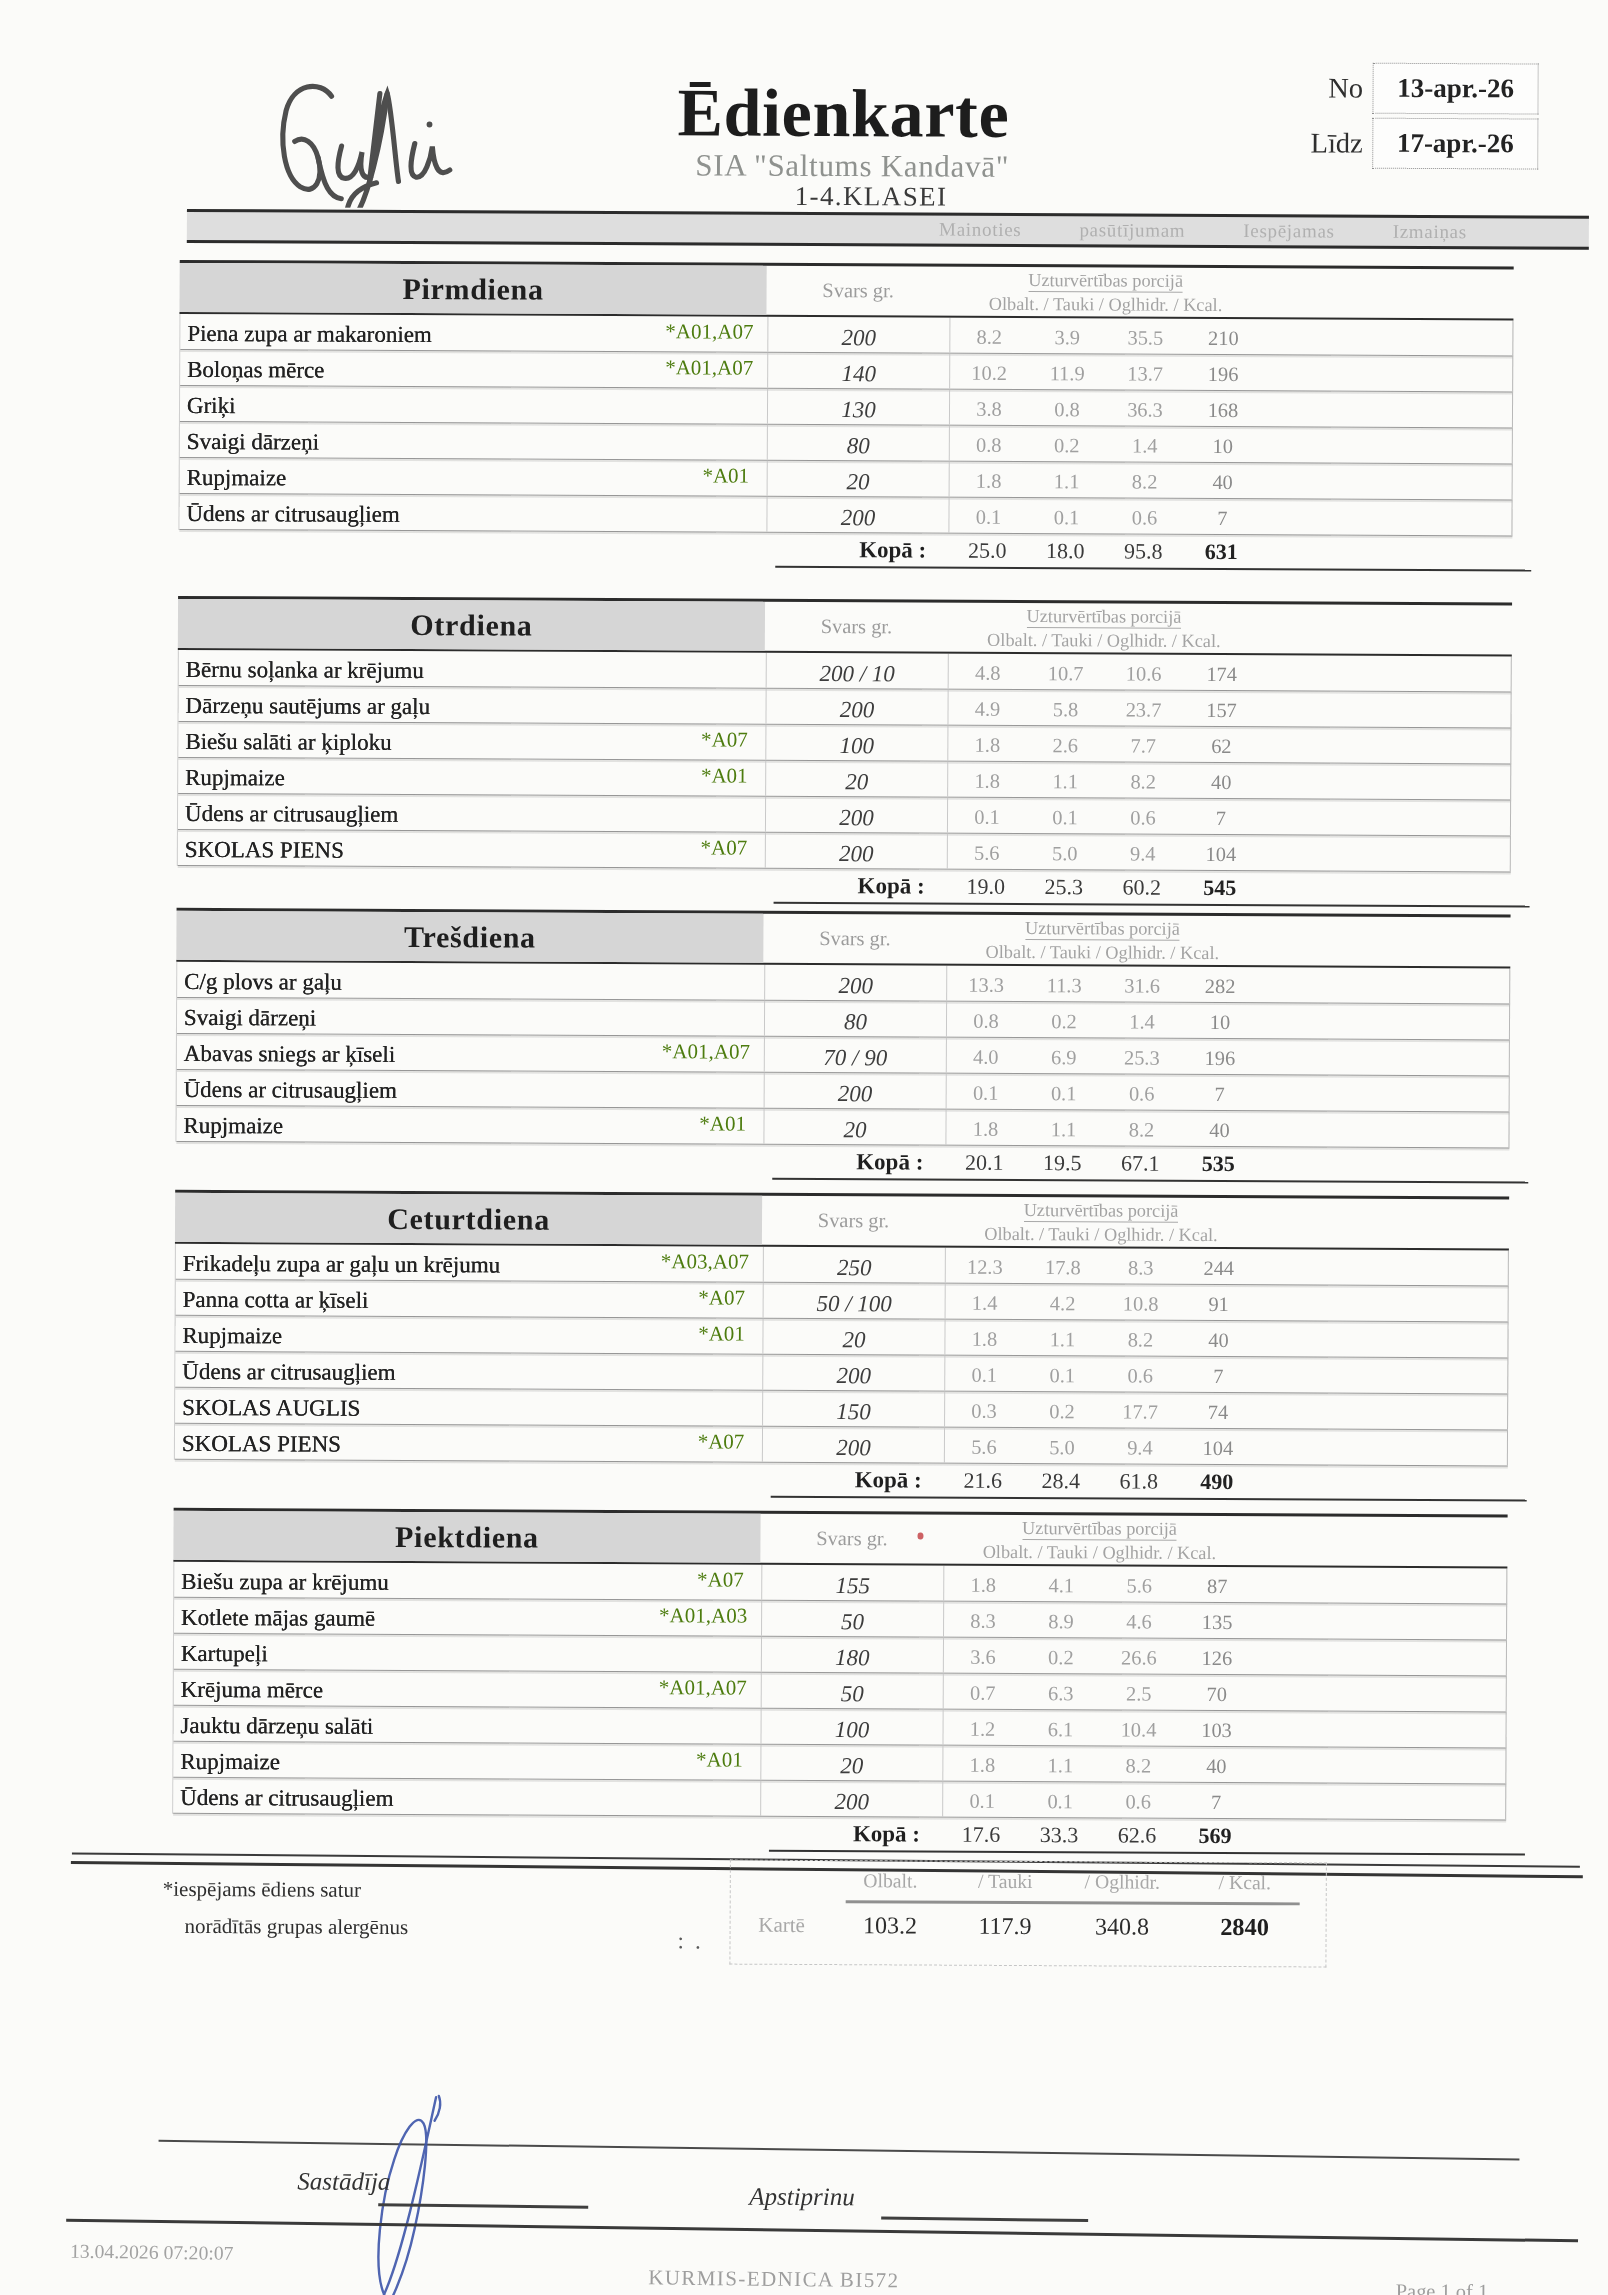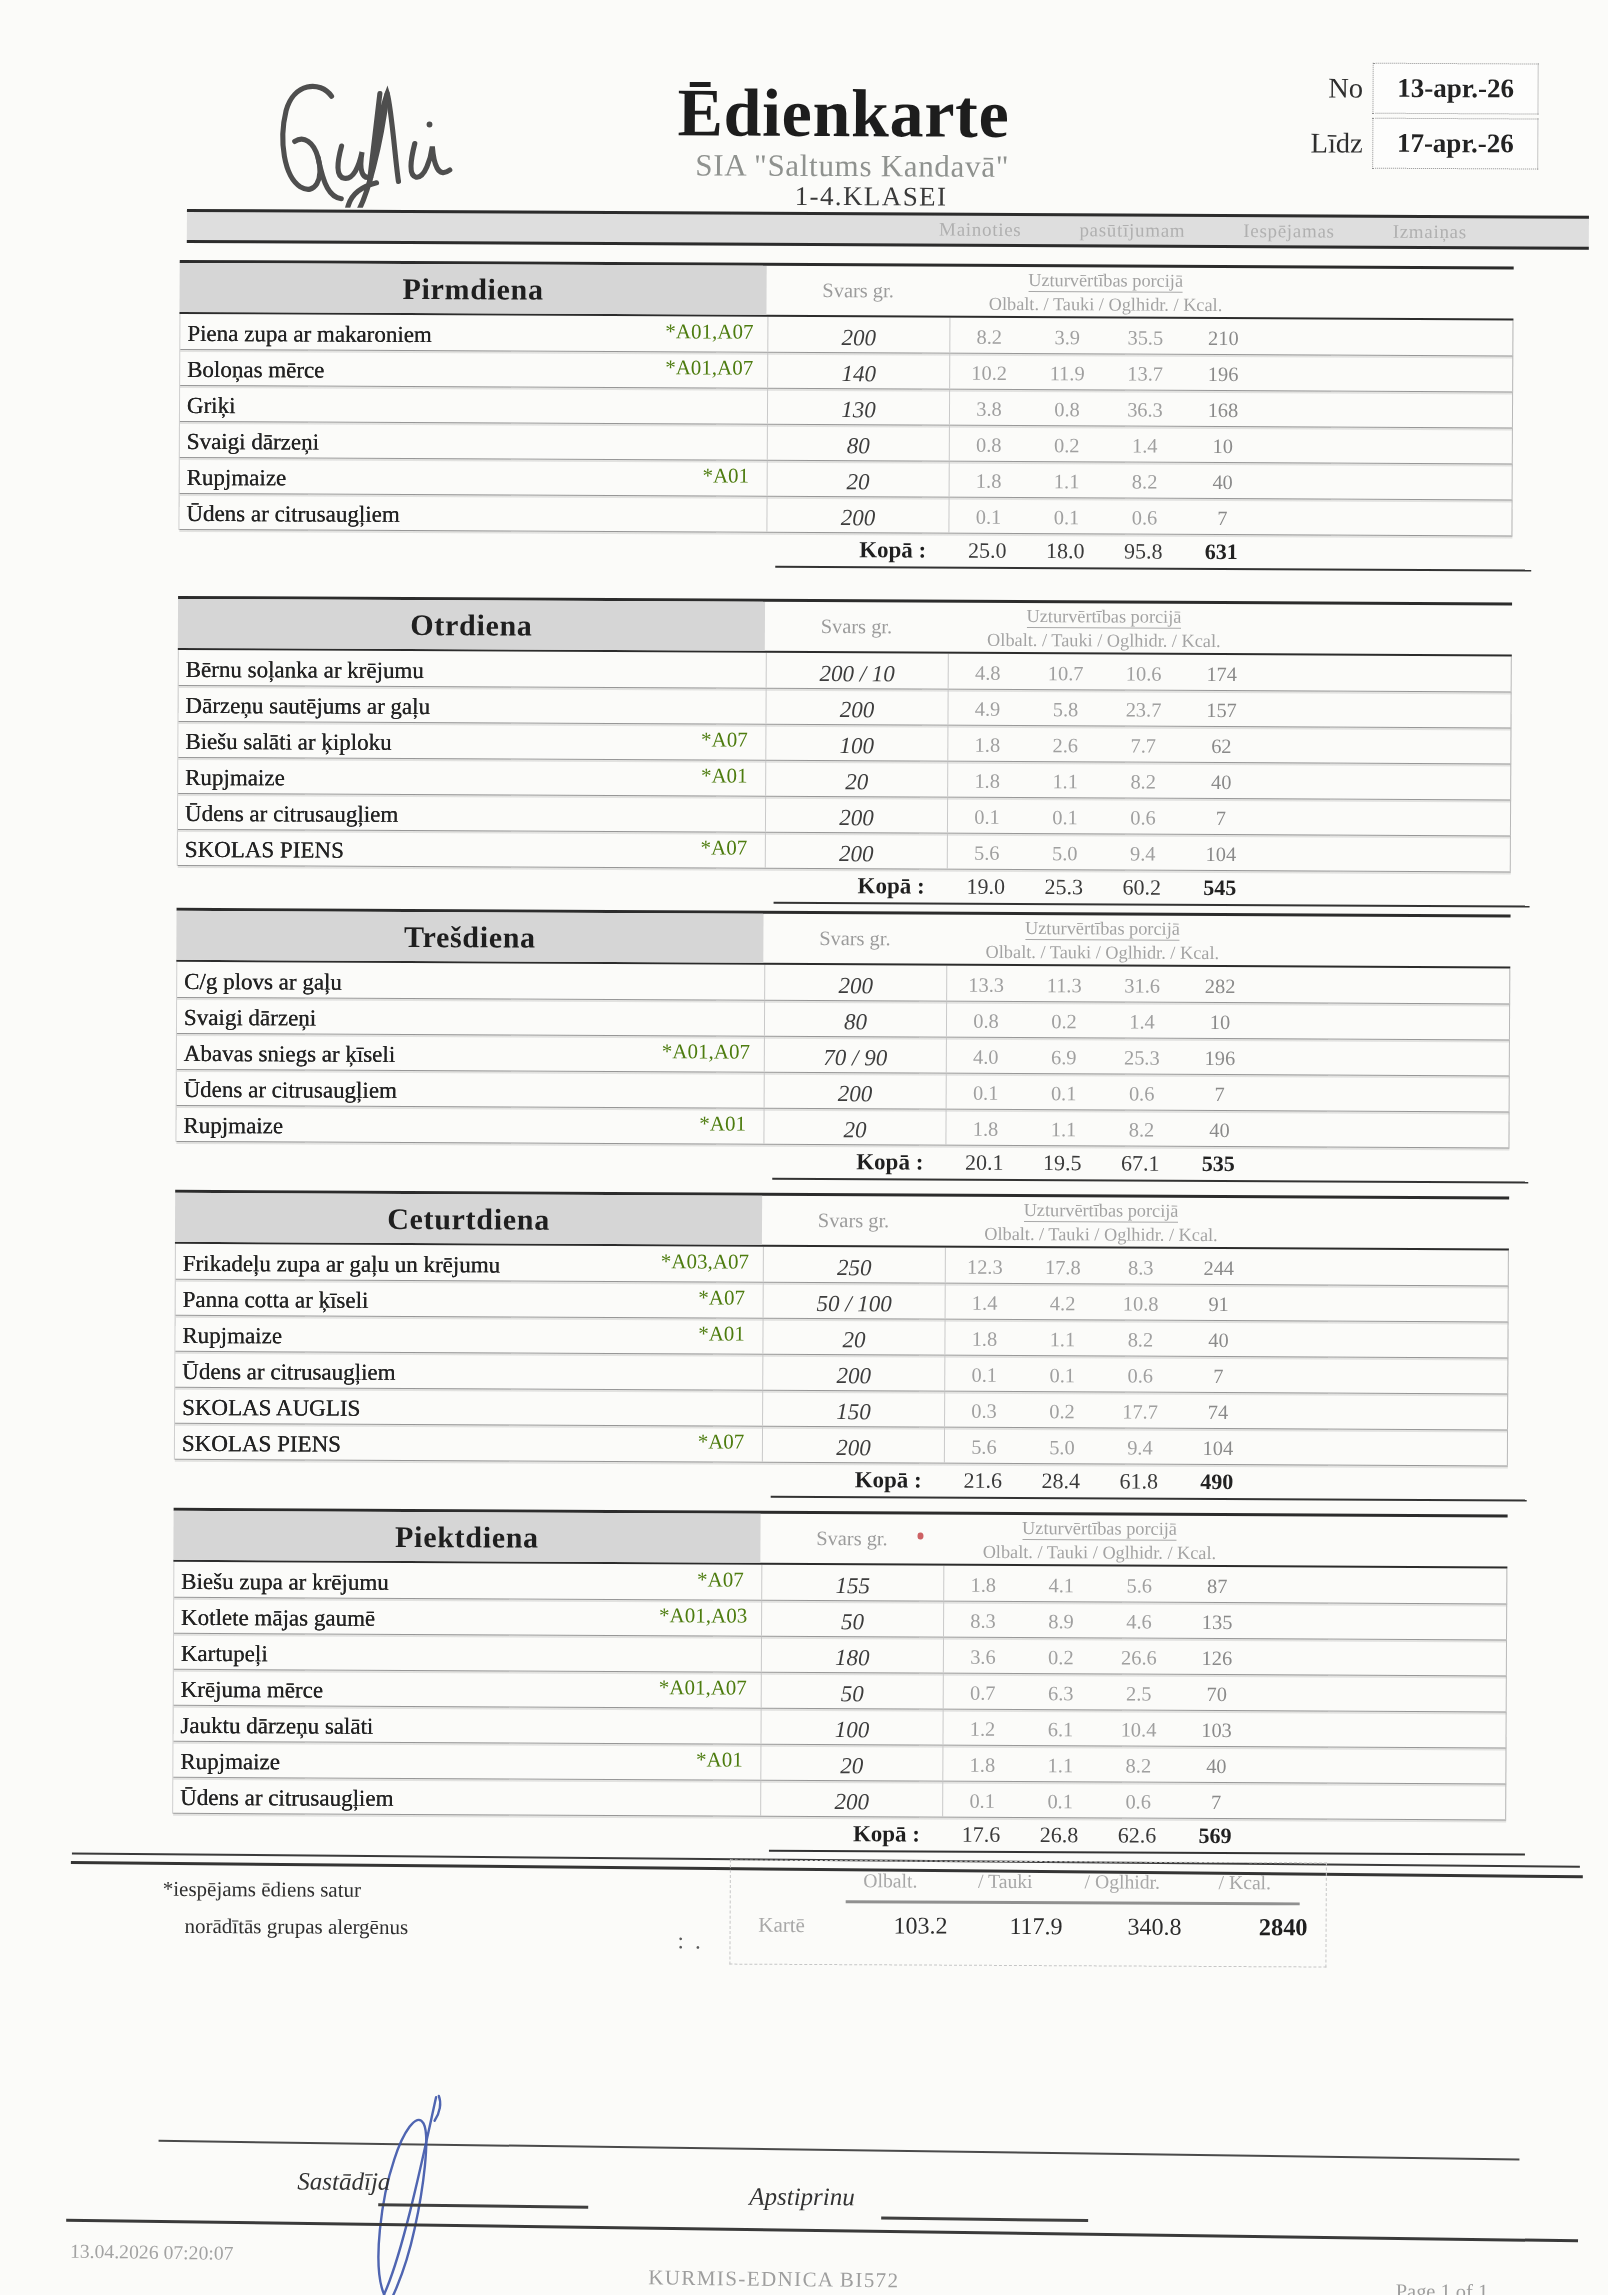--- a/index.html
+++ b/index.html
@@ -63,21 +63,21 @@
   .dblB{position:absolute;left:79px;top:1865px;width:1512px;height:2.7px;background:#343434;transform:rotate(0.26deg);}
   .note1{position:absolute;left:171px;top:1877px;font-size:21px;color:#2f2f2f;}
   .note2{position:absolute;left:193px;top:1914px;font-size:21px;color:#2f2f2f;}
   .inkmark{position:absolute;left:686px;top:1926px;font-size:23px;color:#5a5a5a;letter-spacing:2.7px;}
   .sumbox{position:absolute;left:738px;top:1857px;width:597px;height:105px;border:1.4px dashed #c6c6c6;box-sizing:border-box;}
   .sumhead{position:absolute;top:8.1px;left:0;width:100%;display:grid;grid-template-columns:102px 115px 115px 119px 126px;}
   .sumhead span{font-size:19.7px;color:#a8a8a8;text-align:center;white-space:nowrap;}
   .sumrule{position:absolute;left:115px;right:26px;top:39px;border-top:3.4px solid #909090;}
   .sumvals{position:absolute;top:50px;left:0;width:100%;display:grid;grid-template-columns:102px 115px 115px 119px 126px;align-items:center;}
   .sumlabel{font-size:21px;color:#a8a8a8;text-align:center;}
-  .sumv{font-size:24px;color:#2c2c2c;text-align:right;}
+  .sumv{font-size:24px;color:#2c2c2c;text-align:center;}
   .sumv.k{font-weight:bold;font-size:24.4px;color:#1f1f1f;}
 
   .sigline-top{position:absolute;left:168px;top:2146px;width:1361px;height:2px;background:#4a4a4a;transform:rotate(0.5deg);}
   .sastadija{position:absolute;left:307px;top:2167px;font-size:25px;font-style:italic;color:#333;}
   .sigrule1{position:absolute;left:388px;top:2203px;width:210px;height:2.7px;background:#3f3f3f;transform:rotate(0.4deg);}
   .apstiprinu{position:absolute;left:759px;top:2180px;font-size:25px;font-style:italic;color:#333;}
   .sigrule2{position:absolute;left:891px;top:2214px;width:207px;height:2.7px;background:#3f3f3f;transform:rotate(0.4deg);}
   .inksig{position:absolute;left:370px;top:2092px;width:112px;height:207px;}
   .frameline{position:absolute;left:76px;top:2226px;width:1512px;height:3.4px;background:#3a3a3a;transform:rotate(0.5deg);}
   .ts{position:absolute;left:80px;top:2241px;font-size:19.7px;color:#a2a2a2;transform:rotate(0.5deg);}
@@ -533,21 +533,21 @@
             <div class="nv">0.1</div>
             <div class="nv">0.6</div>
             <div class="nv k">7</div>
             <div class="rend"></div>
           </div>
     </div>
     <div class="kopa">
       <div></div>
       <div class="klab">Kopā :</div>
       <div class="kv">17.6</div>
-      <div class="kv">26.8</div>
+      <div class="kv">33.3</div>
       <div class="kv">62.6</div>
       <div class="kv k">569</div>
       <div></div>
       <div class="krule"></div>
     </div>
   </div>
 
   <div class="dblA"></div>
   <div class="dblB"></div>
 

